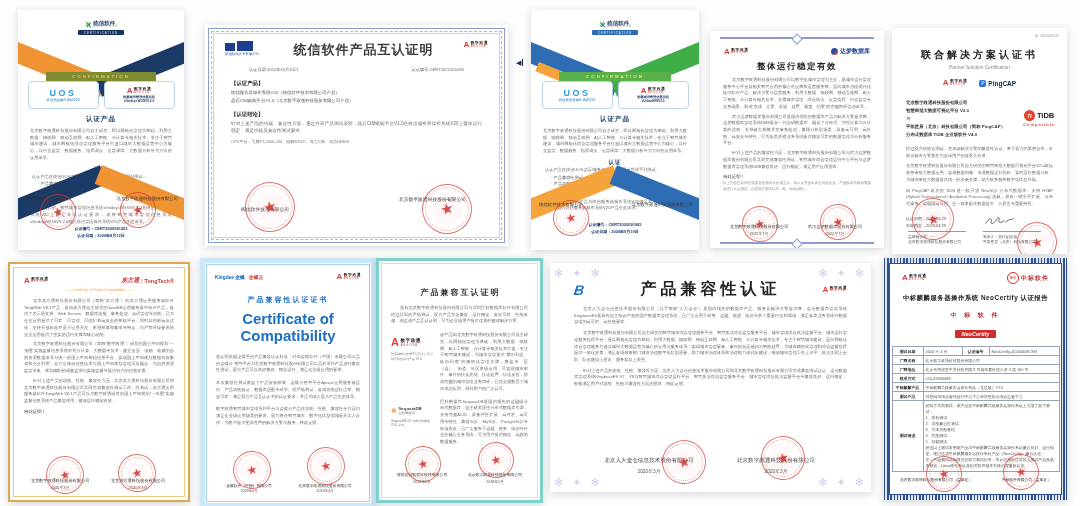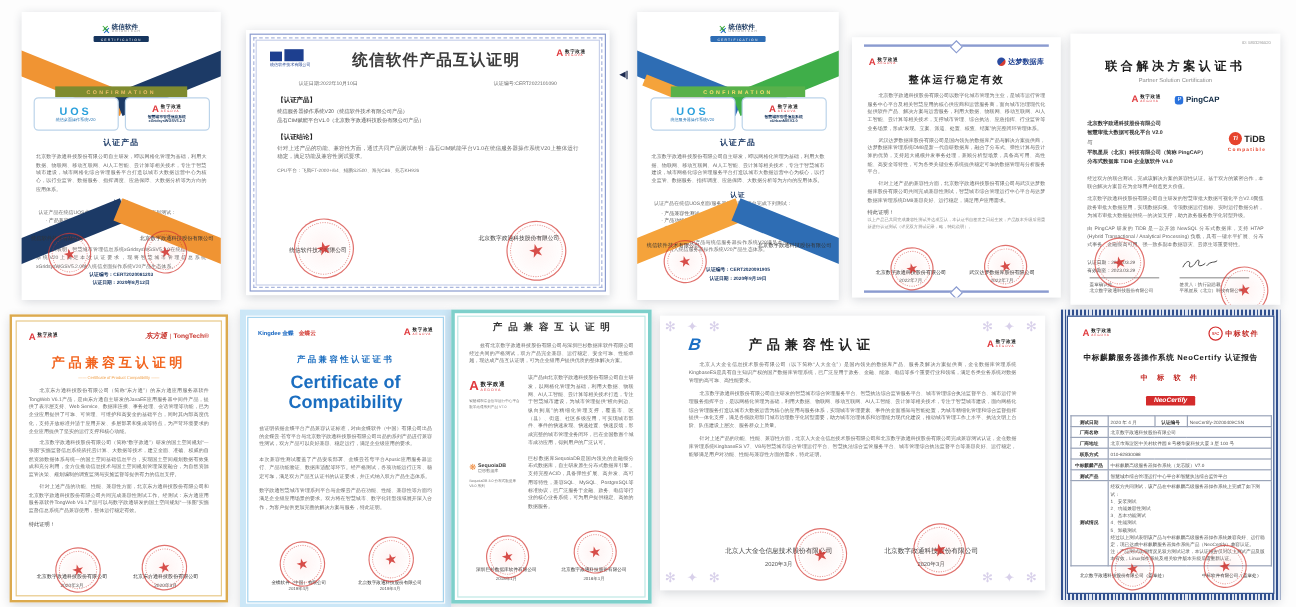--- a/index.html
+++ b/index.html
@@ -353,21 +353,20 @@
             <i>数字政通</i>
             <u>AEGOVA</u>
           </span>
         </span>
       <span style="display:inline-flex;align-items:center;gap:2px;color:#c8342c">
         <i style="font-style:italic;font-family:'Liberation Serif',serif;font-size:6px;font-weight:bold">东方通</i>
         <span style="font-size:5px">|</span>
         <b style="font-size:5.5px">TongTech®</b>
         </span>
     </div>
-    <div class="ctr bold" style="font-size:11px;color:#f2641e;letter-spacing:3px;margin-top:10px">产品兼容互认证明</div>
     <div class="ctr" style="font-size:3.4px;color:#f0a04a;margin-top:3px">—— Certificate of Product Compatibility ——</div>
     <div class="p f4 ind" style="margin:6px 14px 0">北京东方通科技股份有限公司（简称“东方通”）的东方通应用服务器软件TongWeb V6.1产品，是由东方通自主研发的JavaEE应用服务器中间件产品，提供了表示层支持、Web Service、数据库连接、事务处理、会话管理等功能，已为企业应用提供了可靠、可管理、可维护和高安全的基础平台，同时其内部高度优化，支持开放标准并适于应用开发、多层部署和集成等特点，为严苛环境要求的企业应用提供了坚实的运行支撑和核心动能。</div>
     <div class="p f4 ind" style="margin:3px 14px 0">北京数字政通科技股份有限公司（简称“数字政通”）研发的国土空间规划“一张图”实施监督信息系统依托云计算、大数据等技术，建立全面、准确、权威的自然资源数据体系与统一的国土空间基础信息平台，实现国土空间规划数据有效集成和充分利用，全方位推动信息技术与国土空间规划管理深度融合，为自然资源监管决策、规划编制的调查监测与实施监督等提供有力的信息支撑。</div>
     <div class="p f4 ind" style="margin:3px 14px 0">针对上述产品的功能、性能、兼容性方面，北京东方通科技股份有限公司和北京数字政通科技股份有限公司共同完成兼容性测试工作。经测试：东方通应用服务器软件TongWeb V6.1产品可以与数字政通研发的国土空间规划“一张图”实施监督信息系统产品兼容使用，整体运行稳定有效。</div>
     <div style="font-size:4.4px;color:#444;margin:4px 14px 0">特此证明！</div>
     <div style="position:absolute;left:12px;bottom:10px;width:76px;text-align:center">
       <div style="font-size:4.2px;color:#333">北京数字政通科技股份有限公司</div>
       <div style="font-size:4px;color:#555;margin-top:2px">2020年3月</div>
     </div>
     <div style="position:absolute;right:12px;bottom:10px;width:76px;text-align:center">
@@ -413,21 +412,21 @@
     <div class="seal" style="left:28px;bottom:14px;width:36px;height:36px">
         <b>★</b>
       </div>
     <div class="seal" style="right:26px;bottom:18px;width:36px;height:36px">
         <b>★</b>
       </div>
   </div>
 
   <div class="cert" style="left:376px;top:258px;width:161px;height:239px;border:3px solid #7ed0cb">
     <div style="position:absolute;inset:2px;border:1px solid #bfe8e5;pointer-events:none"></div>
-    <div class="ctr bold" style="font-size:8px;color:#333;margin-top:6px;font-family:Liberation Mono, monospace">产 品 兼 容 互 认 证 明</div>
+    <div class="ctr bold" style="font-size:8px;color:#333;margin-top:26px;font-family:Liberation Serif, serif">产 品 兼 容 互 认 证 明</div>
     <div class="p f4 ind" style="margin:7px 12px 0">兹有北京数字政通科技股份有限公司与深圳巨杉数据库软件有限公司经过共同的严格测试，双方产品完全兼容、运行稳定、安全可靠、性能卓越，现达成产品互认证明，可为企业级用户提供优质的整体解决方案。</div>
     <div style="display:flex;margin:7px 12px 0;gap:5px">
       <div style="width:44px;flex:none">
         <span class="alogo">
             <b class="a">A</b>
           <span class="ainfo">
               <i>数字政通</i>
               <u>AEGOVA</u>
             </span>
           </span>
@@ -464,21 +463,21 @@
       </div>
   </div>
 
   <div class="cert" style="left:550px;top:263px;width:321px;height:229px">
     <div class="c9corner" style="left:4px;top:4px">✻ ✦ ✻</div>
     <div class="c9corner" style="right:4px;top:4px">✻ ✦ ✻</div>
     <div class="c9corner" style="left:4px;bottom:4px">✻ ✦ ✻</div>
     <div class="c9corner" style="right:4px;bottom:4px">✻ ✦ ✻</div>
     <div style="display:flex;align-items:center;margin:16px 24px 0;position:relative;z-index:2">
       <b style="font-size:14px;color:#1a6fc4;font-style:italic;transform:skewX(-8deg);display:inline-block;width:50px">B</b>
-      <div class="bold" style="flex:1;text-align:left;font-size:11px;color:#222;letter-spacing:4px">产品兼容性认证</div>
+      <div class="bold" style="flex:1;text-align:center;font-size:16px;color:#222;letter-spacing:4px">产品兼容性认证</div>
       <span class="alogo sm" style="width:50px;justify-content:flex-end">
           <b class="a">A</b>
         <span class="ainfo">
             <i>数字政通</i>
             <u>AEGOVA</u>
           </span>
         </span>
     </div>
     <div class="p f4 ind" style="margin:6px 24px 0;position:relative;z-index:2">北京人大金仓信息技术股份有限公司（以下简称“人大金仓”）是国内领先的数据库产品、服务及解决方案提供商，金仓数据库管理系统KingbaseES是具有自主知识产权的国产数据库管理系统，已广泛应用于政务、金融、能源、电信等多个重要行业和领域，满足各类业务系统对数据管理的高可靠、高性能要求。</div>
     <div class="p f4 ind" style="margin:4px 24px 0;position:relative;z-index:2">北京数字政通科技股份有限公司自主研发的智慧城市综合管理服务平台、智慧执法综合监管服务平台、城市管理综合执法监督平台、城市运行管理服务指挥平台，是以网格化管理为基础，利用大数据、物联网、移动互联网、AI人工智能、云计算等相关技术，专注于智慧城市建设，面向网格化综合管理服务打造以城市大数据运营为核心的应用与服务体系，实现城市管理要素、事件的全面感知与智能处置，为城市精细化管理和综合监督指挥提供一体化支撑，满足各级政府部门城市治理数字化转型需要，助力城市治理体系和治理能力现代化建设，推动城市管理工作上水平、执法文明上台阶、队伍建设上层次、服务群众上质量。</div>

